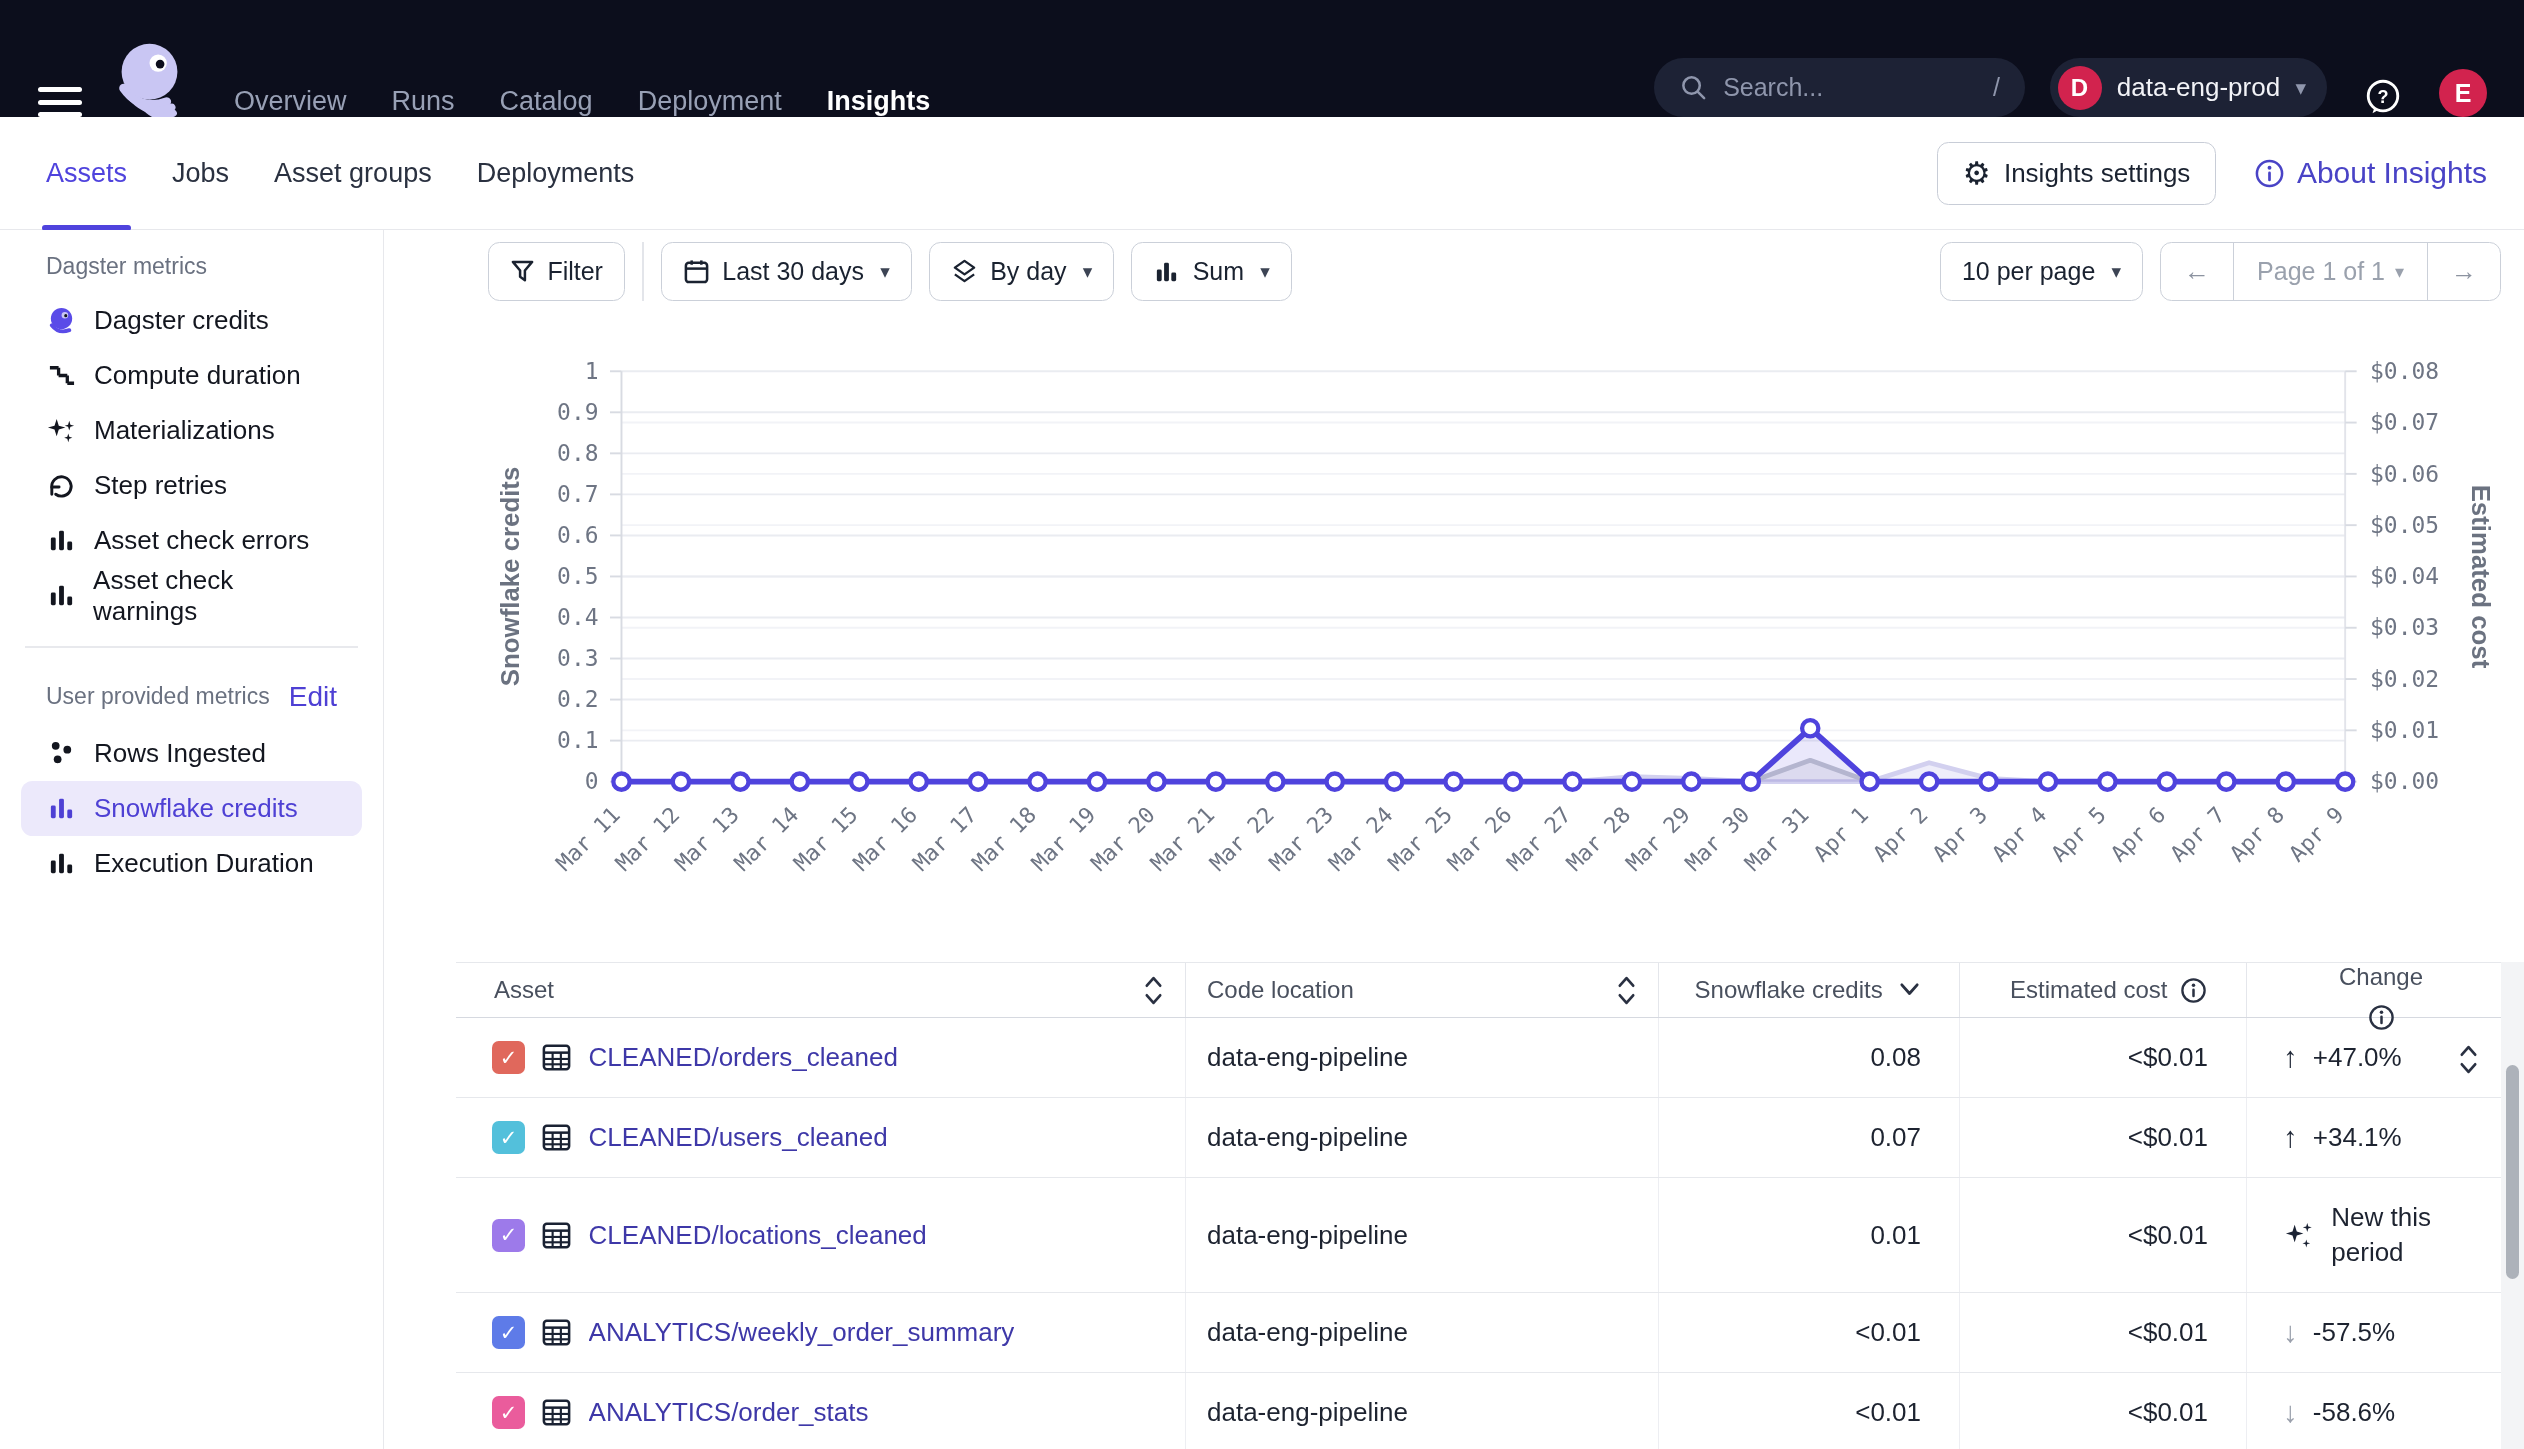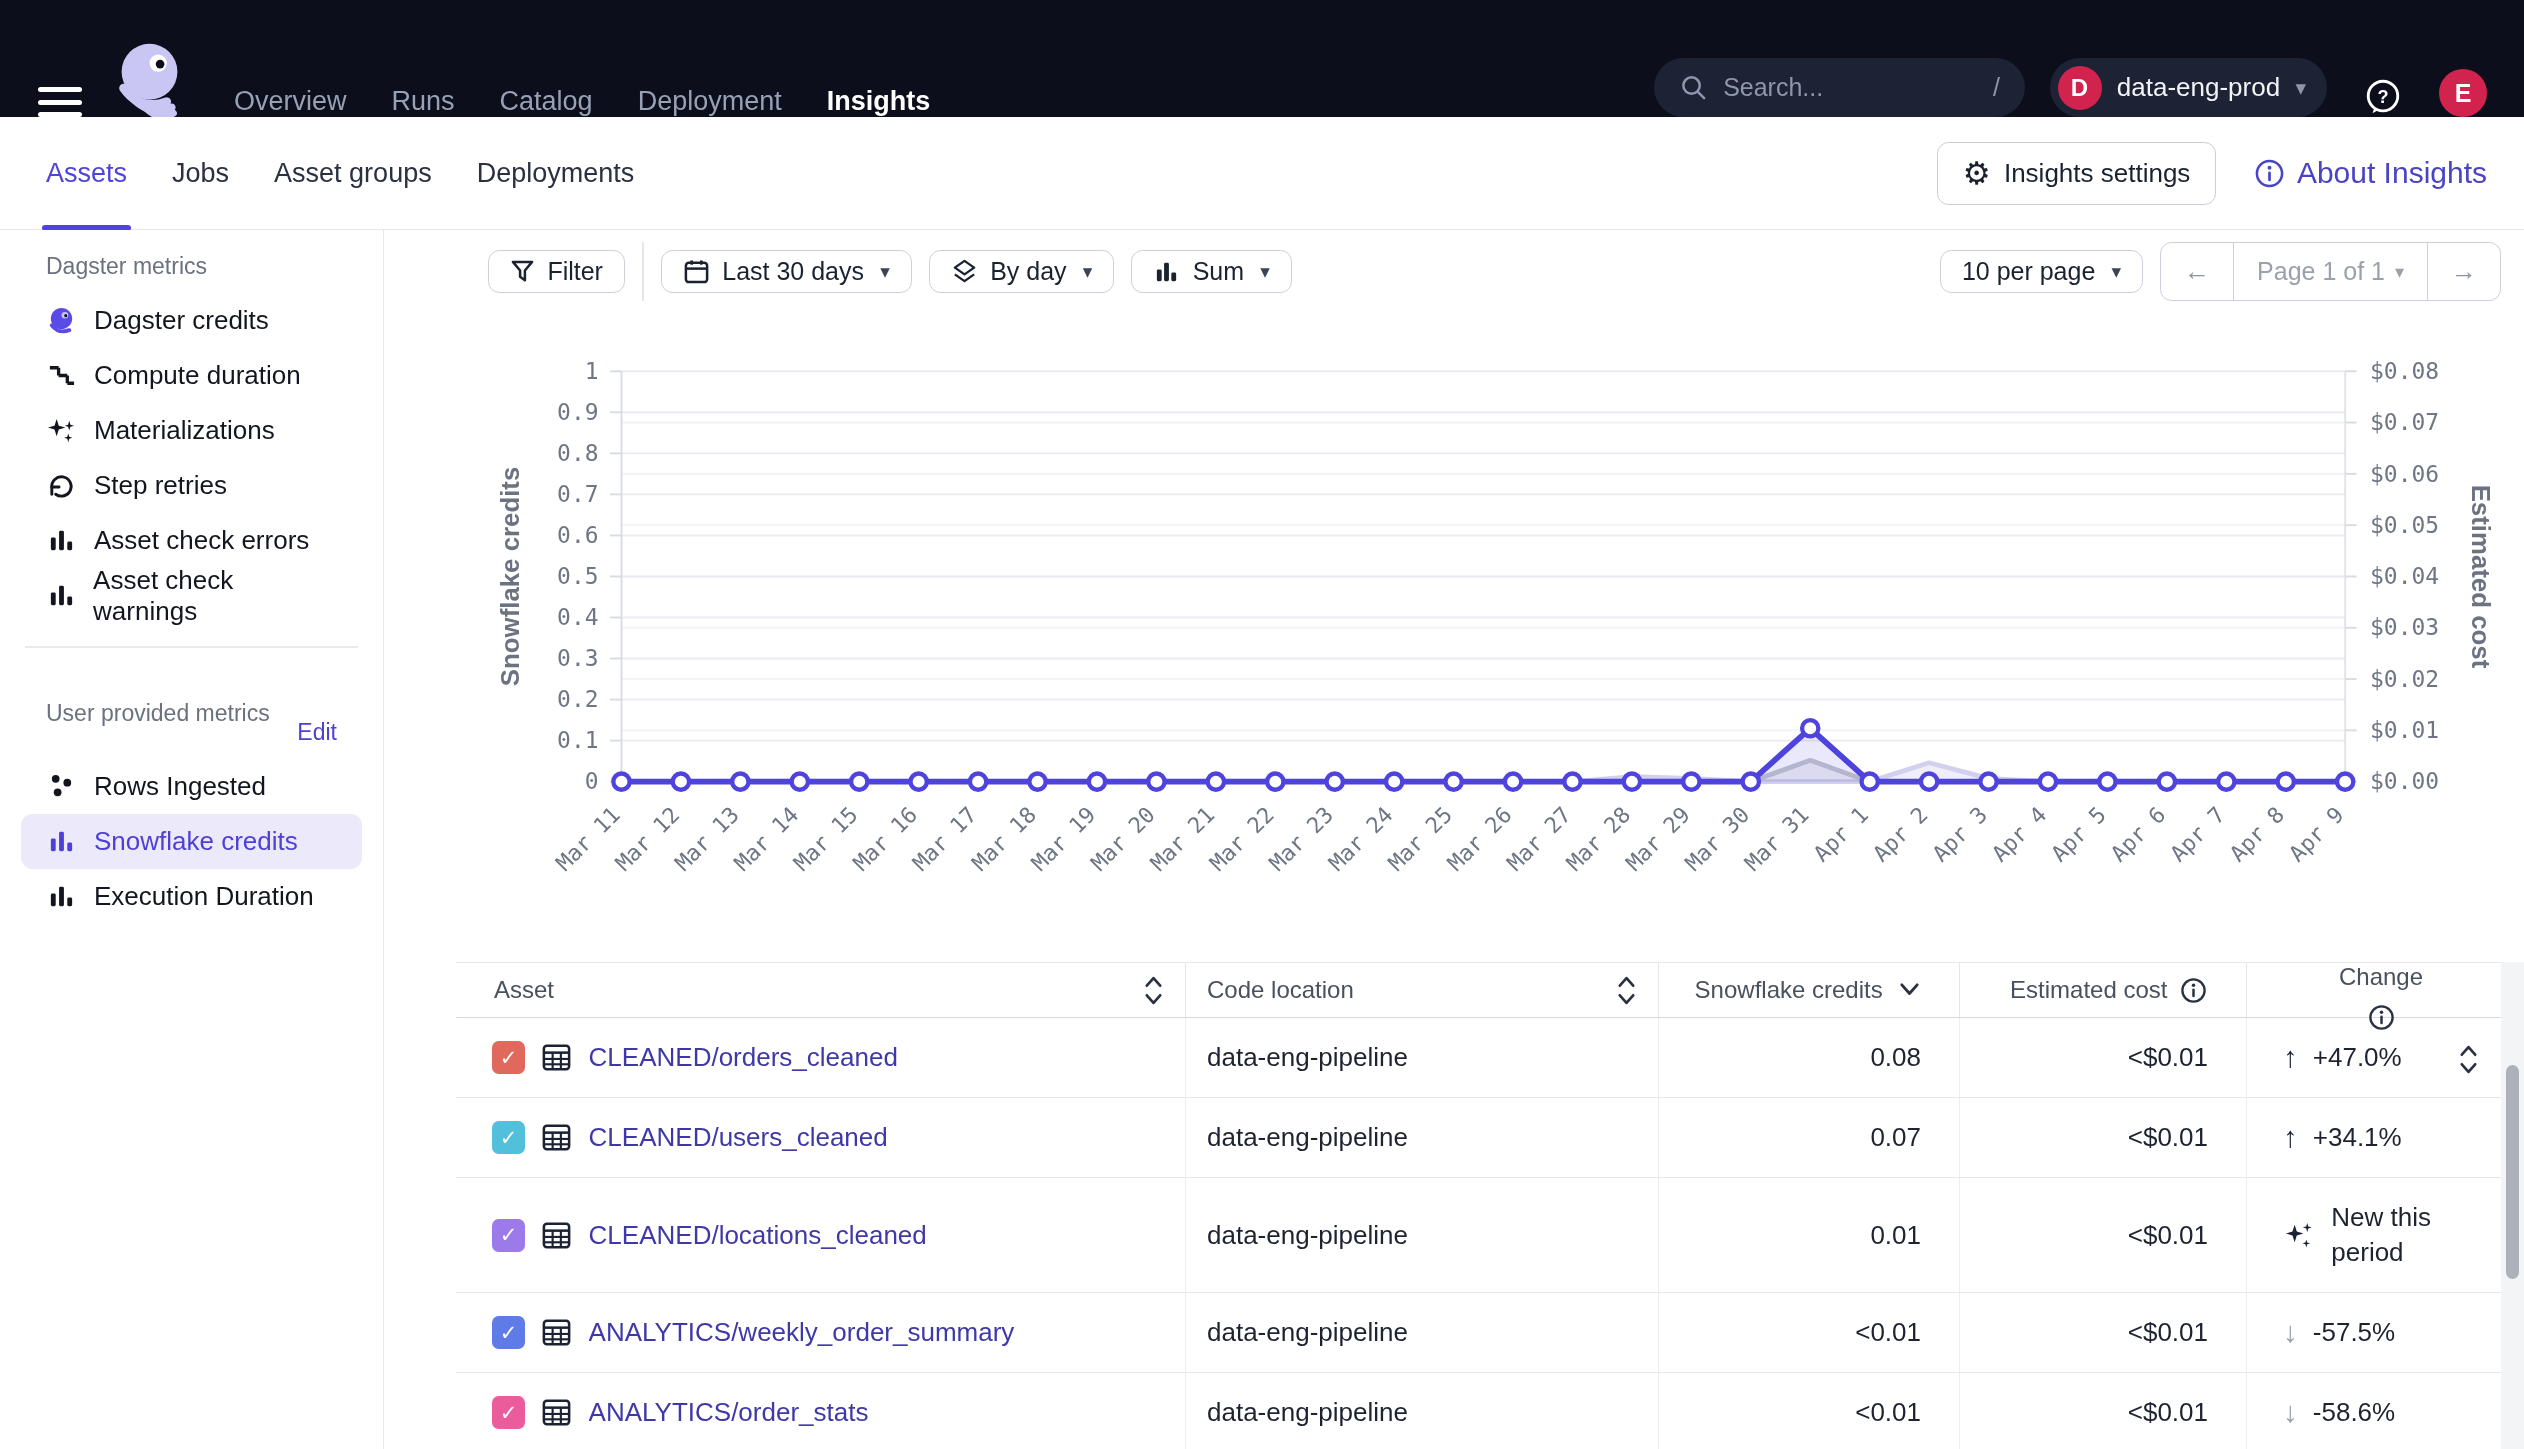--- a/index.html
+++ b/index.html
@@ -70,38 +70,38 @@
 
   
   .sidebar {
     position:absolute; top:230px; left:0; bottom:0; width:384px;
     border-right:1.9px solid #E7E8EC; background:#fff; padding:13.4px 21px 0 21px;
   }
   .side-section-head {
     display:flex; align-items:center; justify-content:space-between;
     padding:9.6px 25px 13.4px 25px; font-size:23px; color:#6A7180;
   }
-  .edit-link { color:#4E40D4; font-size:23px; cursor:pointer;margin-top:38px; }
+  .edit-link { color:#4E40D4; font-size:28px; cursor:pointer; }
   .side-item {
     height:55px; display:flex; align-items:center; gap:17px;
     padding:0 25px; border-radius:11.5px; font-size:26px; color:#13161F; cursor:pointer;
   }
   .side-item .ic { width:31px; display:flex; justify-content:center; }
   .side-item.selected { background:#ECE9FB; color:#4E40D4; }
   .side-divider { height:1.9px; background:#E8E9ED; margin:23px 3.8px; }
 
   
   .main { position:absolute; top:230px; left:456px; right:0; bottom:0; background:#fff; }
 
   .toolbar {
     position:absolute; top:12.4px; left:32px; right:24px; height:59px;
     display:flex; align-items:center; gap:17px;
   }
   .tb-btn {
-    height:43px; border:1.9px solid #CBD0D9; border-radius:11.5px; background:#fff;
+    height:59px; border:1.9px solid #CBD0D9; border-radius:11.5px; background:#fff;
     display:flex; align-items:center; gap:12.4px; padding:0 21px;
     font-size:25px; color:#1A2230; cursor:pointer; white-space:nowrap;
   }
   .tb-caret { color:#3C4454; font-size:19px; margin-left:3.8px; }
   .tb-vdiv { width:1.9px; height:59px; background:#E3E5EA; }
   .tb-spacer { flex:1; }
   .pager { height:59px; border:1.9px solid #CBD0D9; border-radius:11.5px; display:flex; align-items:stretch; overflow:hidden; }
   .pager-seg { display:flex; align-items:center; justify-content:center; padding:0 23px; color:#8C93A0; font-size:26px; cursor:pointer; }
   .pager-seg.mid { border-left:1.9px solid #CBD0D9; border-right:1.9px solid #CBD0D9; gap:10px; color:#9AA1AD; font-size:25px; }
 

